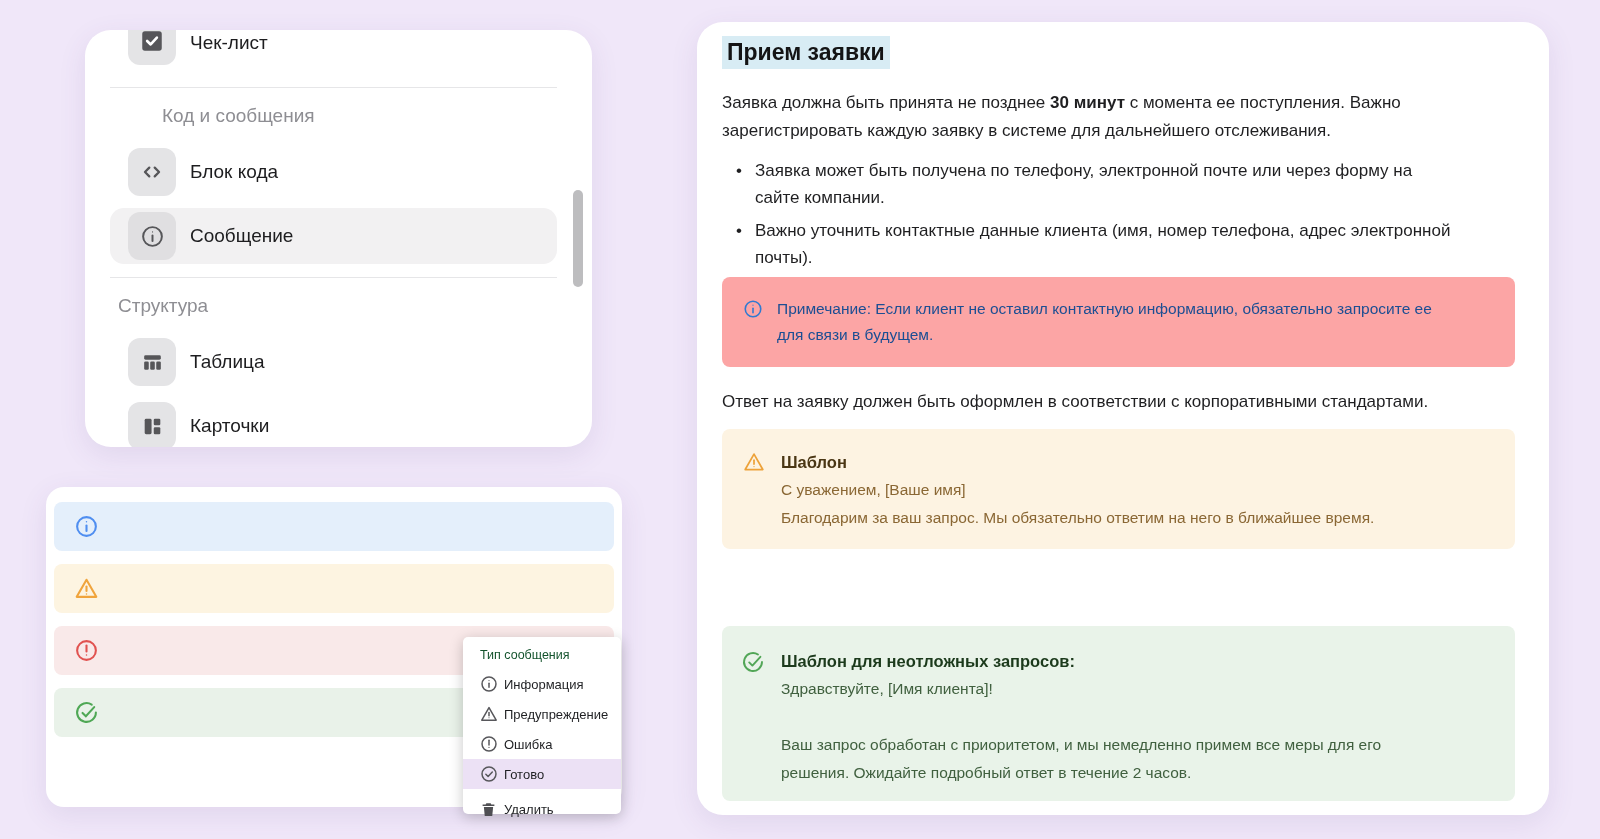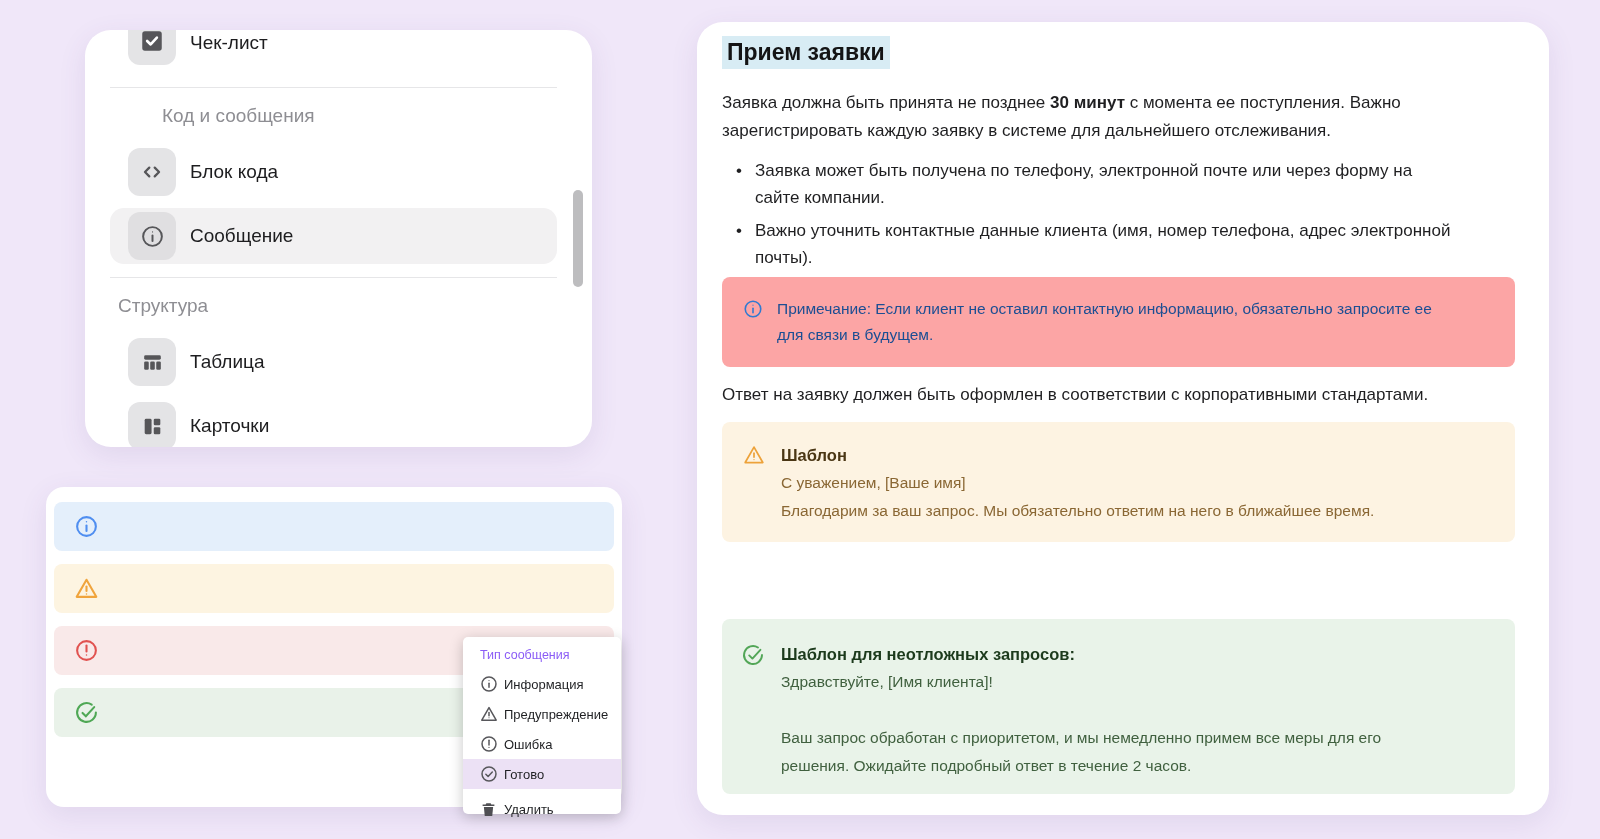--- a/index.html
+++ b/index.html
@@ -23,41 +23,41 @@
   .banner { position:absolute; left:8px; width:560px; height:49px; border-radius:8px; }
   .banner .b-icon { position:absolute; left:20px; top:12px; width:25px; height:25px; }
   .banner-info    { top:15px;  background:#e4effb; color:#4f8ef0; }
   .banner-warning { top:77px;  background:#fdf4e1; color:#f0a43c; }
   .banner-error   { top:139px; background:#f9e9e9; color:#e15250; }
   .banner-success { top:201px; background:#e9f2e9; color:#4fa855; }
 
   
   .type-menu { position:absolute; left:463px; top:637px; width:158px; height:177px; background:#fff;
                border-radius:5px; box-shadow:0 3px 14px rgba(0,0,0,0.22); z-index:10; padding-top:9px; }
-  .tm-title { padding:2px 17px 7px; font-size:12.5px; color:#8b5cf6; }
+  .tm-title { padding:2px 17px 7px; font-size:12.5px; color:#14532d; }
   .tm-item { display:flex; align-items:center; gap:6px; height:30px; padding:0 17px; font-size:13px; color:#1f2023; }
   .tm-item .tm-icon { width:18px; height:18px; color:#57575b; flex:0 0 18px; display:flex; align-items:center; }
   .tm-item.selected { background:#ece1f5; }
   .tm-item.last { margin-top:4px; height:32px; }
 
   
   .doc-panel { left:697px; top:22px; width:852px; height:793px; border-radius:26px; }
   .doc-content { position:absolute; left:25px; top:14px; width:793px; color:#1f1f21; }
   .doc-title { display:inline-block; font-size:23px; font-weight:bold; color:#141415;
                background:#d8ecf4; padding:3px 5px; }
   .doc-p { font-size:17px; line-height:27.5px; }
   .doc-intro { margin-top:20px; max-width:745px; }
   .doc-bullets { margin-top:13px; list-style:none; max-width:733px; }
   .doc-bullets li { position:relative; padding-left:33px; margin-top:6px; font-size:17px; line-height:27px; }
   .doc-bullets li::before { content:"•"; position:absolute; left:14px; top:0; }
   .callout { border-radius:8px; display:flex; }
   .note-callout { margin-top:6px; background:#fca5a5; padding:19px 20px 19px 21px; }
   .note-callout .c-icon { width:20px; height:20px; color:#2f7ad1; margin:3px 0 0 0; flex:0 0 20px; }
   .note-text { margin-left:14px; max-width:655px; font-size:15.5px; line-height:26px; color:#1c4e93; }
-  .doc-standards { margin-top:14px; max-width:780px; }
+  .doc-standards { margin-top:21px; max-width:780px; }
   .warn-callout { margin-top:13px; background:#fdf3e2; padding:20px 20px 17px 21px; }
   .warn-callout .c-icon { width:22px; height:22px; color:#eda23a; margin-top:2px; flex:0 0 22px; }
   .warn-body { margin-left:16px; }
   .warn-title { font-size:16.5px; font-weight:bold; color:#4a3614; line-height:27px; }
   .warn-text { font-size:15.5px; line-height:28px; color:#8a6734; max-width:650px; }
   .succ-callout { margin-top:77px; background:#e9f3e9; padding:22px 20px 14px 19px; }
   .succ-callout .c-icon { width:24px; height:24px; color:#52a657; margin-top:2px; flex:0 0 24px; }
   .succ-body { margin-left:16px; }
   .succ-title { font-size:16.5px; font-weight:bold; color:#1c3a1c; line-height:27px; }
   .succ-text { font-size:15.5px; line-height:28px; color:#40603f; max-width:628px; }

